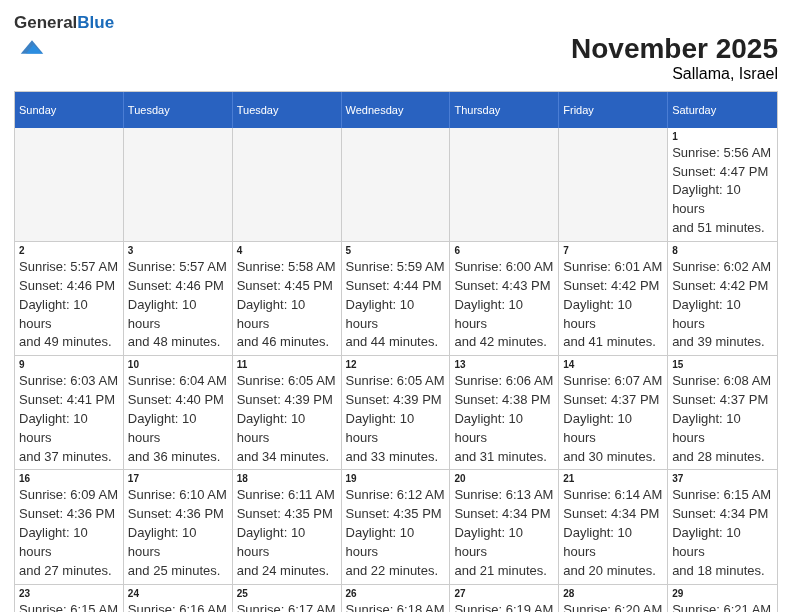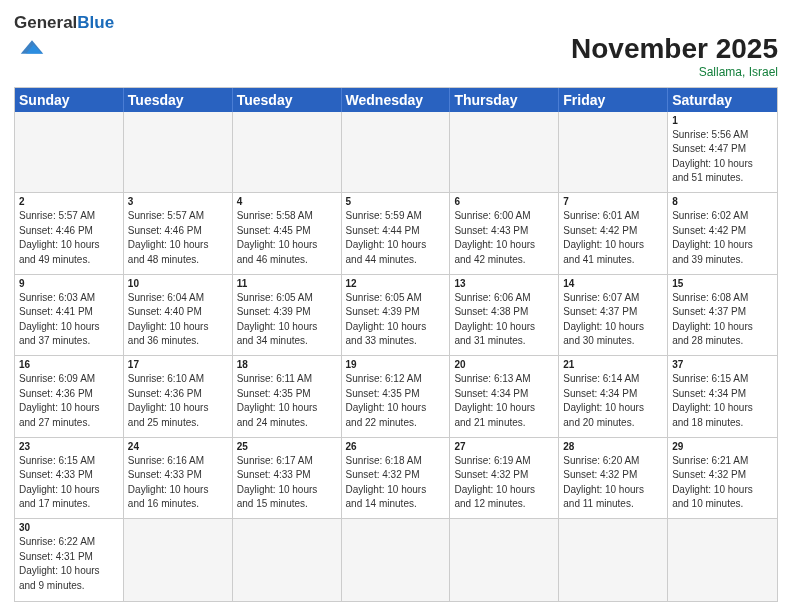--- a/index.html
+++ b/index.html
@@ -38,39 +38,39 @@
       text-align: right;
     }
     .month-title {
       font-size: 28px;
       font-weight: bold;
       color: #222;
       line-height: 1.1;
       margin-top: 24px;
     }
     .location {
-      font-size: 12px;
-      color: #15803d;
+      font-size: 16px;
+      color: #000000;
     }
     .calendar {
       flex: 1;
       display: flex;
       flex-direction: column;
       border: 1px solid #ccc;
     }
     .cal-header {
       display: grid;
       grid-template-columns: repeat(7, 1fr);
       background: #2962c0;
     }
     .cal-header-cell {
       color: #fff;
-      font-size: 14px;
-      font-weight: bold;
-      padding: 4px 4px;
+      font-size: 11px;
+      font-weight: normal;
+      padding: 12px 4px;
       text-align: left;
       border-right: 1px solid #4a7dd4;
     }
     .cal-header-cell:last-child { border-right: none; }
     .cal-body {
       display: grid;
       grid-template-rows: repeat(6, 1fr);
       flex: 1;
     }
     .cal-row {
@@ -92,21 +92,21 @@
     .cal-cell:last-child { border-right: none; }
     .cal-cell.empty { background: #f5f5f5; }
     .day-num {
       font-size: 10px;
       font-weight: bold;
       color: #222;
       display: block;
       margin-bottom: 2px;
     }
     .cell-info {
-      font-size: 10px;
+      font-size: 13px;
       line-height: 1.45;
       color: #333;
     }
   </style>
 </head>
 <body>
 
 <div class="page">
   <div class="header">
     <div class="logo">

